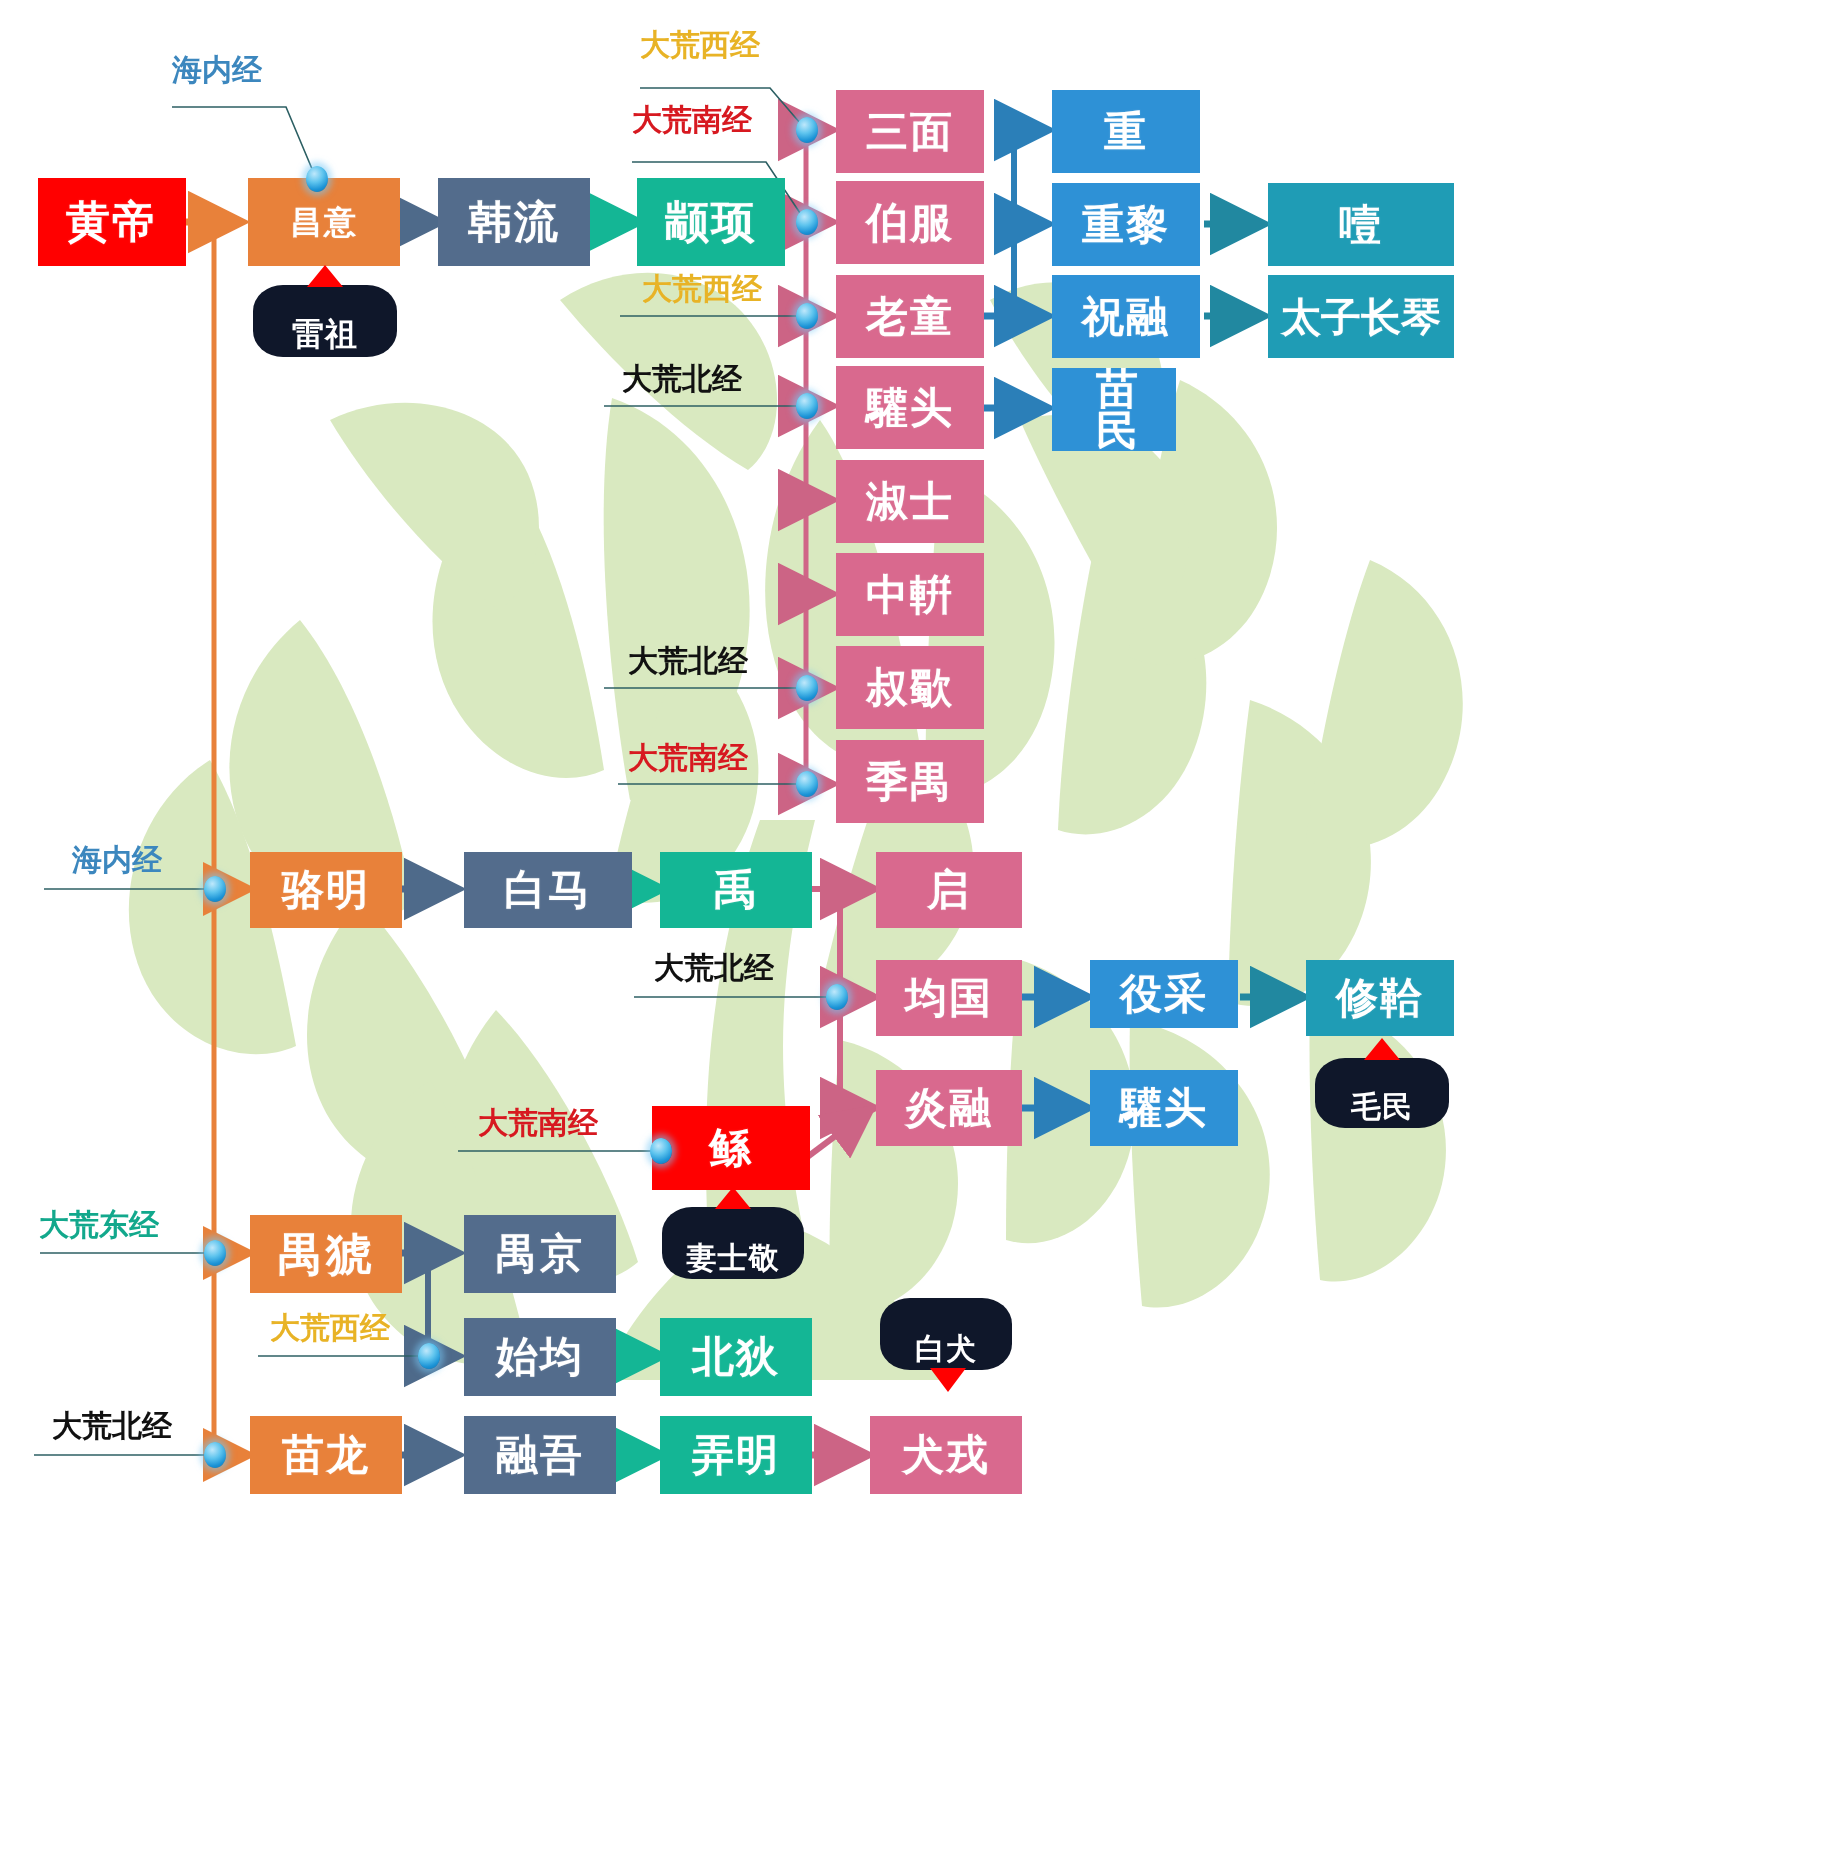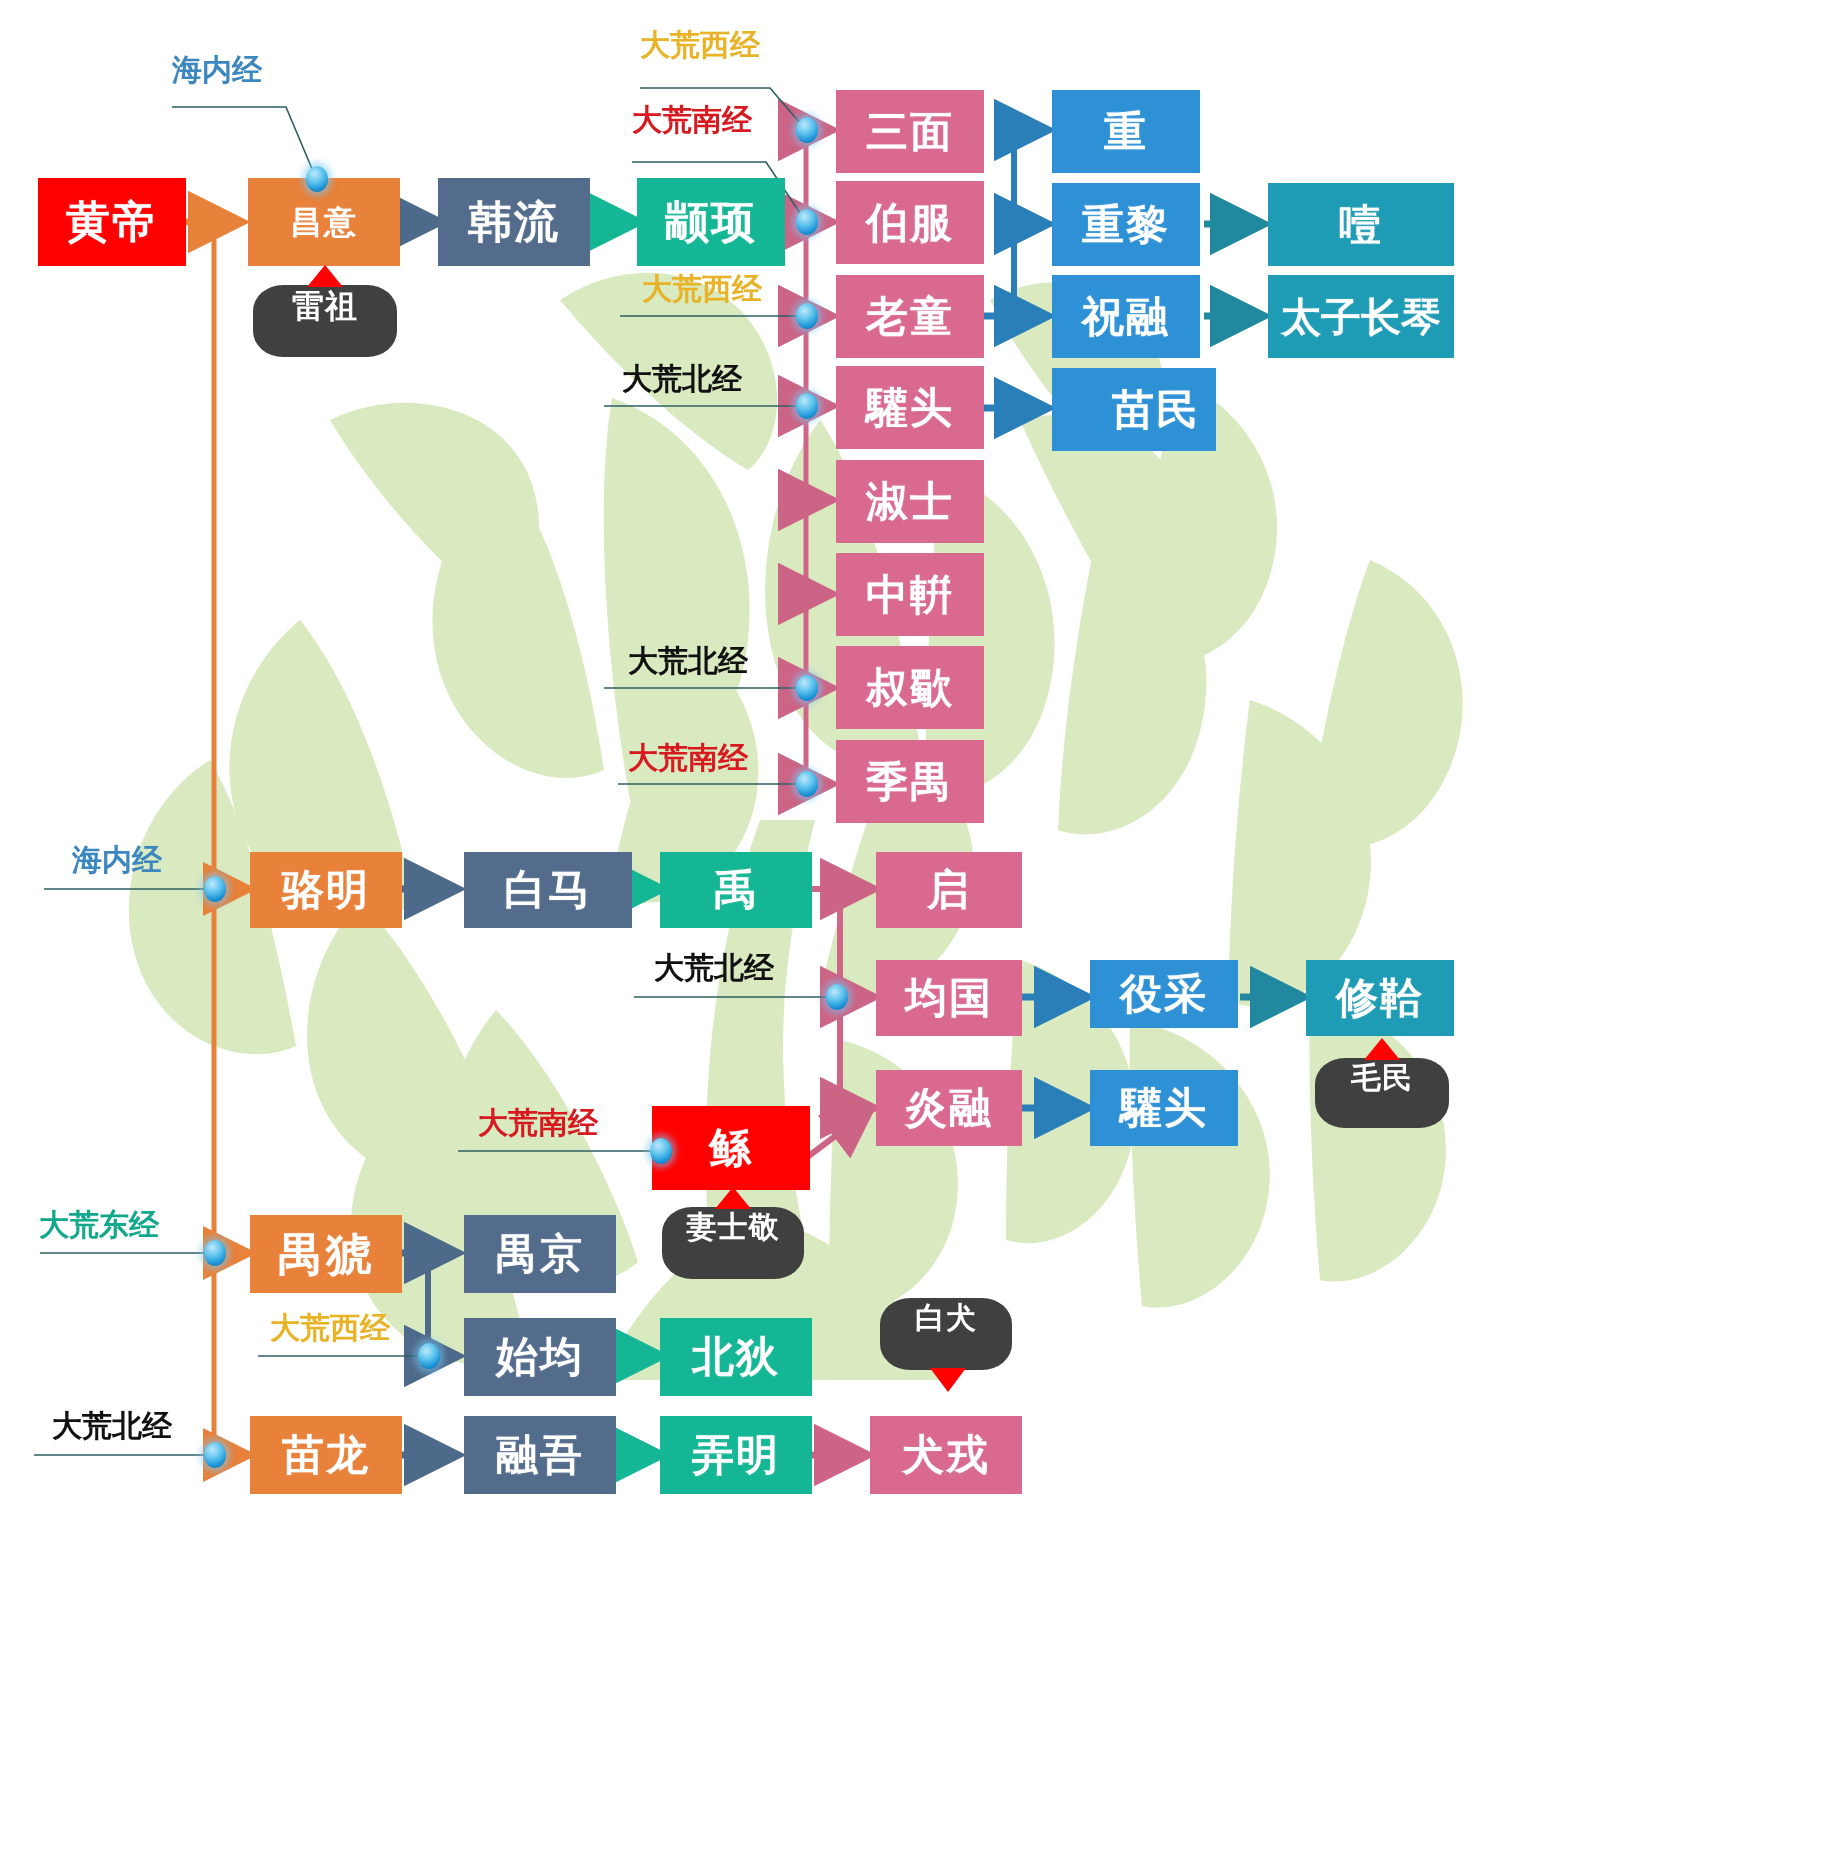--- a/index.html
+++ b/index.html
@@ -25,22 +25,22 @@
   .n-orange{background:#E8813A;}
   .n-slate {background:#536C8C;}
   .n-green {background:#14B695;}
   .n-pink  {background:#D9698E;}
   .n-blue  {background:#2E91D6;}
   .n-teal  {background:#1F9CB5;}
 
   
   .spouse{
     position:absolute;z-index:7;
-    background:#404040;color:#fff;font-weight:700;
-    display:flex;align-items:flex-start;justify-content:center;
+    background:#0f172a;color:#fff;font-weight:700;
+    display:flex;align-items:flex-end;justify-content:center;
     border-radius:30px/26px;
     letter-spacing:1px;
   }
   .spouse .tip{
     position:absolute;width:0;height:0;
     border-left:18px solid transparent;border-right:18px solid transparent;
   }
   .spouse.up .tip{ top:-20px; left:50%; margin-left:-18px;
     border-bottom:22px solid #FF0000;}
   .spouse.down .tip{ bottom:-22px; left:50%; margin-left:-16px;
@@ -260,21 +260,21 @@
 
   <div class="node n-blue" style="left:1052px;top:90px;width:148px;height:83px;font-size:42px;">
       <span>重</span>
     </div>
   <div class="node n-blue" style="left:1052px;top:183px;width:148px;height:83px;font-size:42px;">
       <span>重黎</span>
     </div>
   <div class="node n-blue" style="left:1052px;top:275px;width:148px;height:83px;font-size:42px;">
       <span>祝融</span>
     </div>
-  <div class="node n-blue" style="left:1052px;top:368px;width:164px;height:83px;font-size:42px;padding-left:44px;">
+  <div class="node n-blue" style="left:1052px;top:368px;width:124px;height:83px;font-size:42px;padding-left:44px;">
       <span>苗民</span>
     </div>
 
   <div class="node n-teal" style="left:1268px;top:183px;width:186px;height:83px;font-size:42px;">
       <span>噎</span>
     </div>
   <div class="node n-teal" style="left:1268px;top:275px;width:186px;height:83px;font-size:40px;letter-spacing:0;">
       <span>太子长琴</span>
     </div>
 

